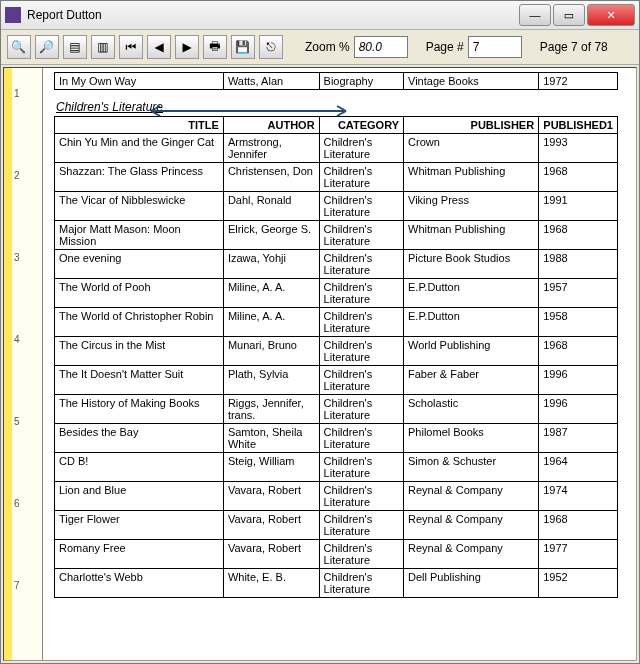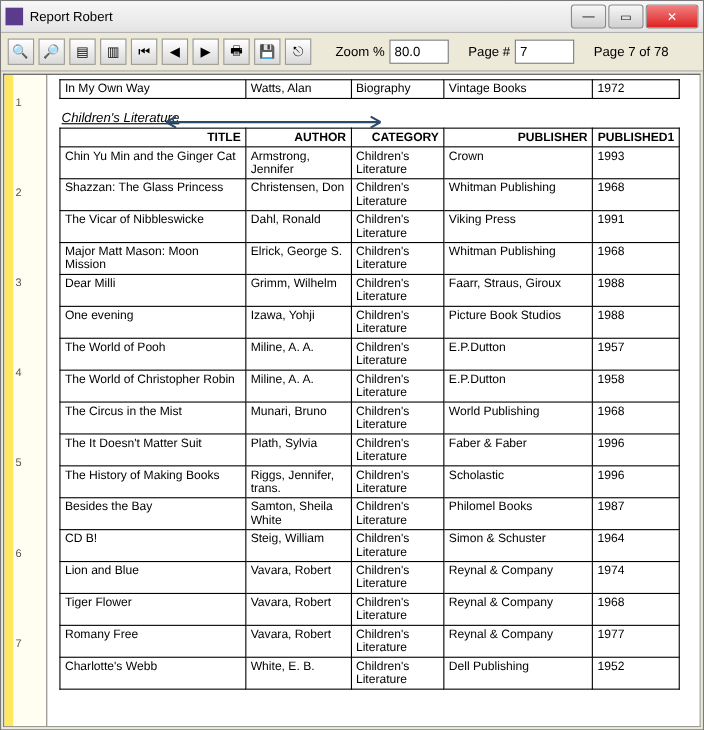--- a/index.html
+++ b/index.html
@@ -25,21 +25,21 @@
 .arrow{position:absolute;left:90px;top:2px;width:210px;height:18px}
 .arrow svg{width:100%;height:100%}
 .col-title{}
 </style>
 </head>
 <body>
 
 <div class="window">
   <div class="titlebar">
     <span class="icon"></span>
-    <span class="title">Report Robert</span>
+    <span class="title">Report Dutton</span>
     <div class="winbtns">
       <div class="winbtn">—</div>
       <div class="winbtn">▭</div>
       <div class="winbtn close">✕</div>
     </div>
   </div>
 
   <div class="toolbar">
     <div class="tbtn">
         <span>🔍</span>
@@ -65,21 +65,21 @@
     <div class="tbtn">
         <span>🖶</span>
       </div>
     <div class="tbtn">
         <span>💾</span>
       </div>
     <div class="tbtn">
         <span>⎋</span>
       </div>
     <span style="margin-left:18px">Zoom %</span>
-    <input class="tinput" style="width: 44px;" value="80.0">
+    <input class="tinput" style="width: 44px; font-style: italic;" value="80.0">
     <span style="margin-left:14px">Page #</span>
     <input class="tinput" style="width: 44px;" value="7">
     <span style="margin-left:14px">Page 7 of 78</span>
   </div>
 
   <div class="viewport">
     <div class="ruler">
       <div class="strip"></div>
     <div class="tick" style="top: 20px;">1</div>
         <div class="tick" style="top: 102px;">2</div>
@@ -154,27 +154,20 @@
                 <td>1991</td>
               </tr>
               <tr>
                 <td class="col-title">Major Matt Mason: Moon Mission</td>
                 <td>Elrick, George S.</td>
                 <td class="col-title">Children's Literature</td>
                 <td>Whitman Publishing</td>
                 <td>1968</td>
               </tr>
               <tr>
-                <td class="col-title">Dear Milli</td>
-                <td>Grimm, Wilhelm</td>
-                <td class="col-title">Children's Literature</td>
-                <td>Faarr, Straus, Giroux</td>
-                <td>1988</td>
-              </tr>
-              <tr>
                 <td class="col-title">One evening</td>
                 <td>Izawa, Yohji</td>
                 <td class="col-title">Children's Literature</td>
                 <td>Picture Book Studios</td>
                 <td>1988</td>
               </tr>
               <tr>
                 <td class="col-title">The World of Pooh</td>
                 <td>Miline, A. A.</td>
                 <td class="col-title">Children's Literature</td>

